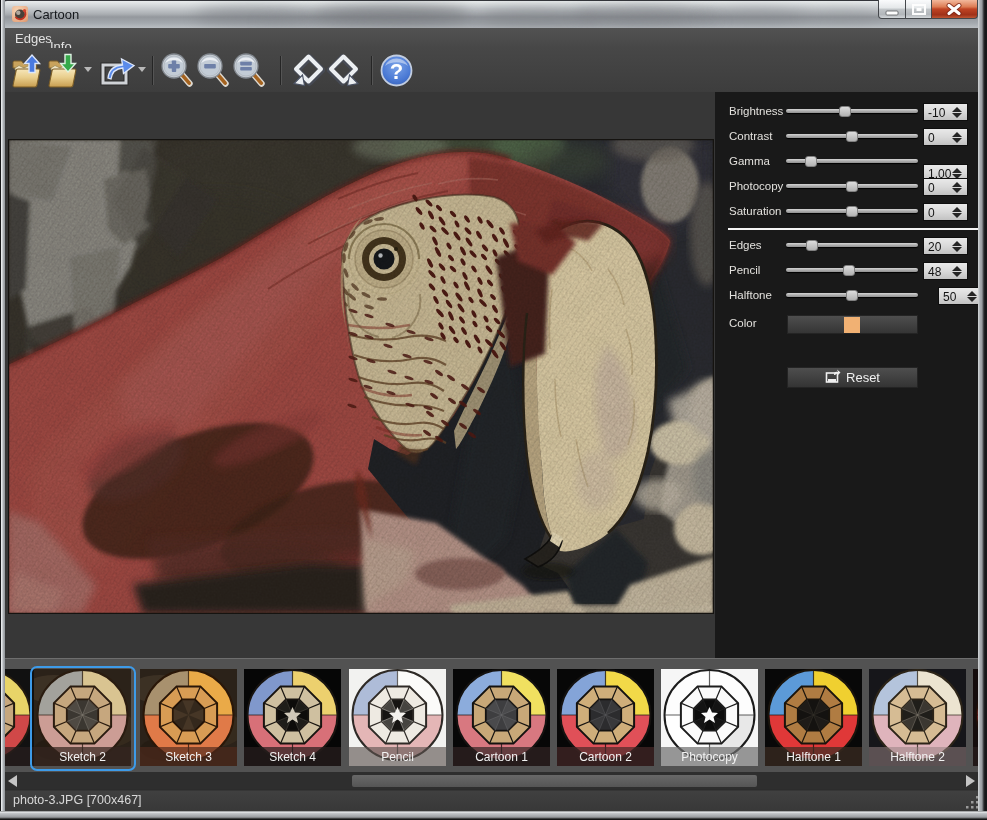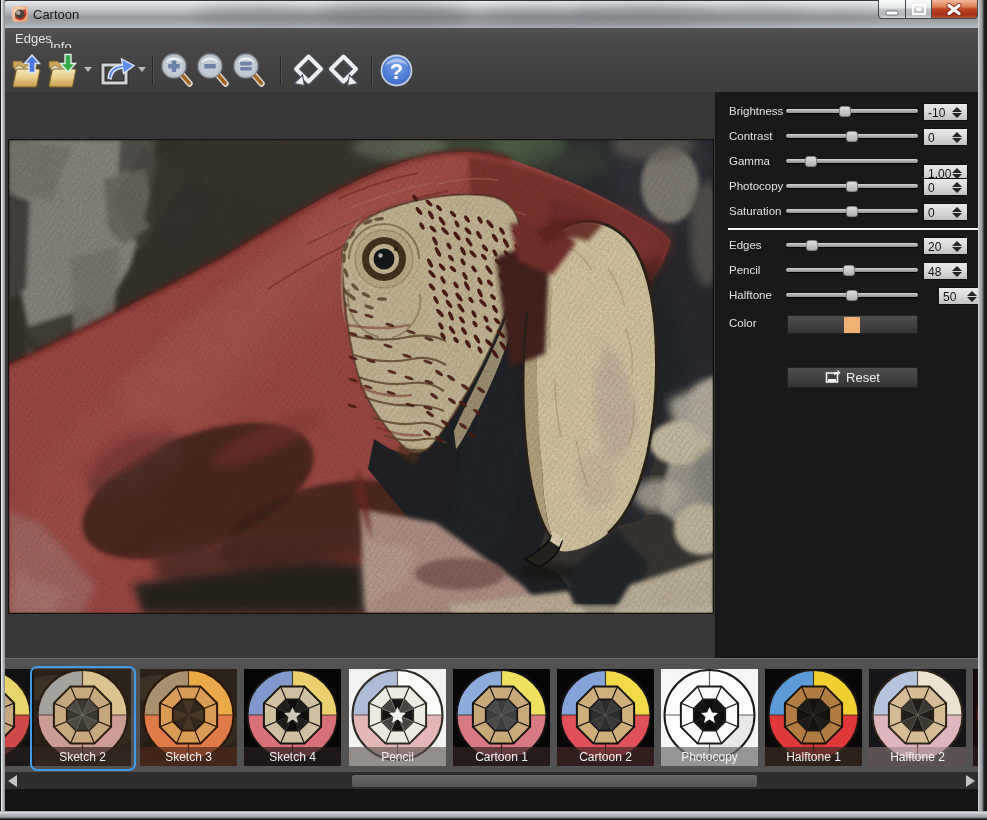--- a/index.html
+++ b/index.html
@@ -1043,15 +1043,28 @@
         <line x1="48.5" y1="46.0" x2="64.2" y2="39.5" stroke="#55342a" stroke-width="0.9" opacity="0.5"></line>
         <rect x="0" y="78" width="97" height="19" fill="rgba(40,30,30,0.7)"></rect>
         <text x="48.5" y="92" text-anchor="middle" font-family="Liberation Sans, sans-serif" font-size="12" fill="#f2f2f2"></text>
       </svg>
 </div>
 <div id="hscroll">
  <div class="sarr" style="left:3px;border-right:9px solid #c4c4c4;"></div>
  <div id="hthumb"></div>
  <div class="sarr" style="left:961px;border-left:9px solid #c4c4c4;"></div>
 </div>
+<div id="statusbar">
+ <div id="stattext">photo-3.JPG [700x467]</div>
+ <svg class="abs" style="left:961px;top:7px;" width="14" height="14">
+  <g fill="#9a9a9a">
+          <rect x="10" y="10" width="2.5" height="2.5"></rect>
+          <rect x="10" y="5" width="2.5" height="2.5"></rect>
+  <rect x="10" y="0" width="2.5" height="2.5"></rect>
+          <rect x="5" y="10" width="2.5" height="2.5"></rect>
+  <rect x="5" y="5" width="2.5" height="2.5"></rect>
+          <rect x="0" y="10" width="2.5" height="2.5"></rect>
+        </g>
+ </svg>
+</div>
 <div id="borderL"></div>
     <div id="borderR"></div>
     <div id="borderB"></div>
 </div>
 </body></html>

